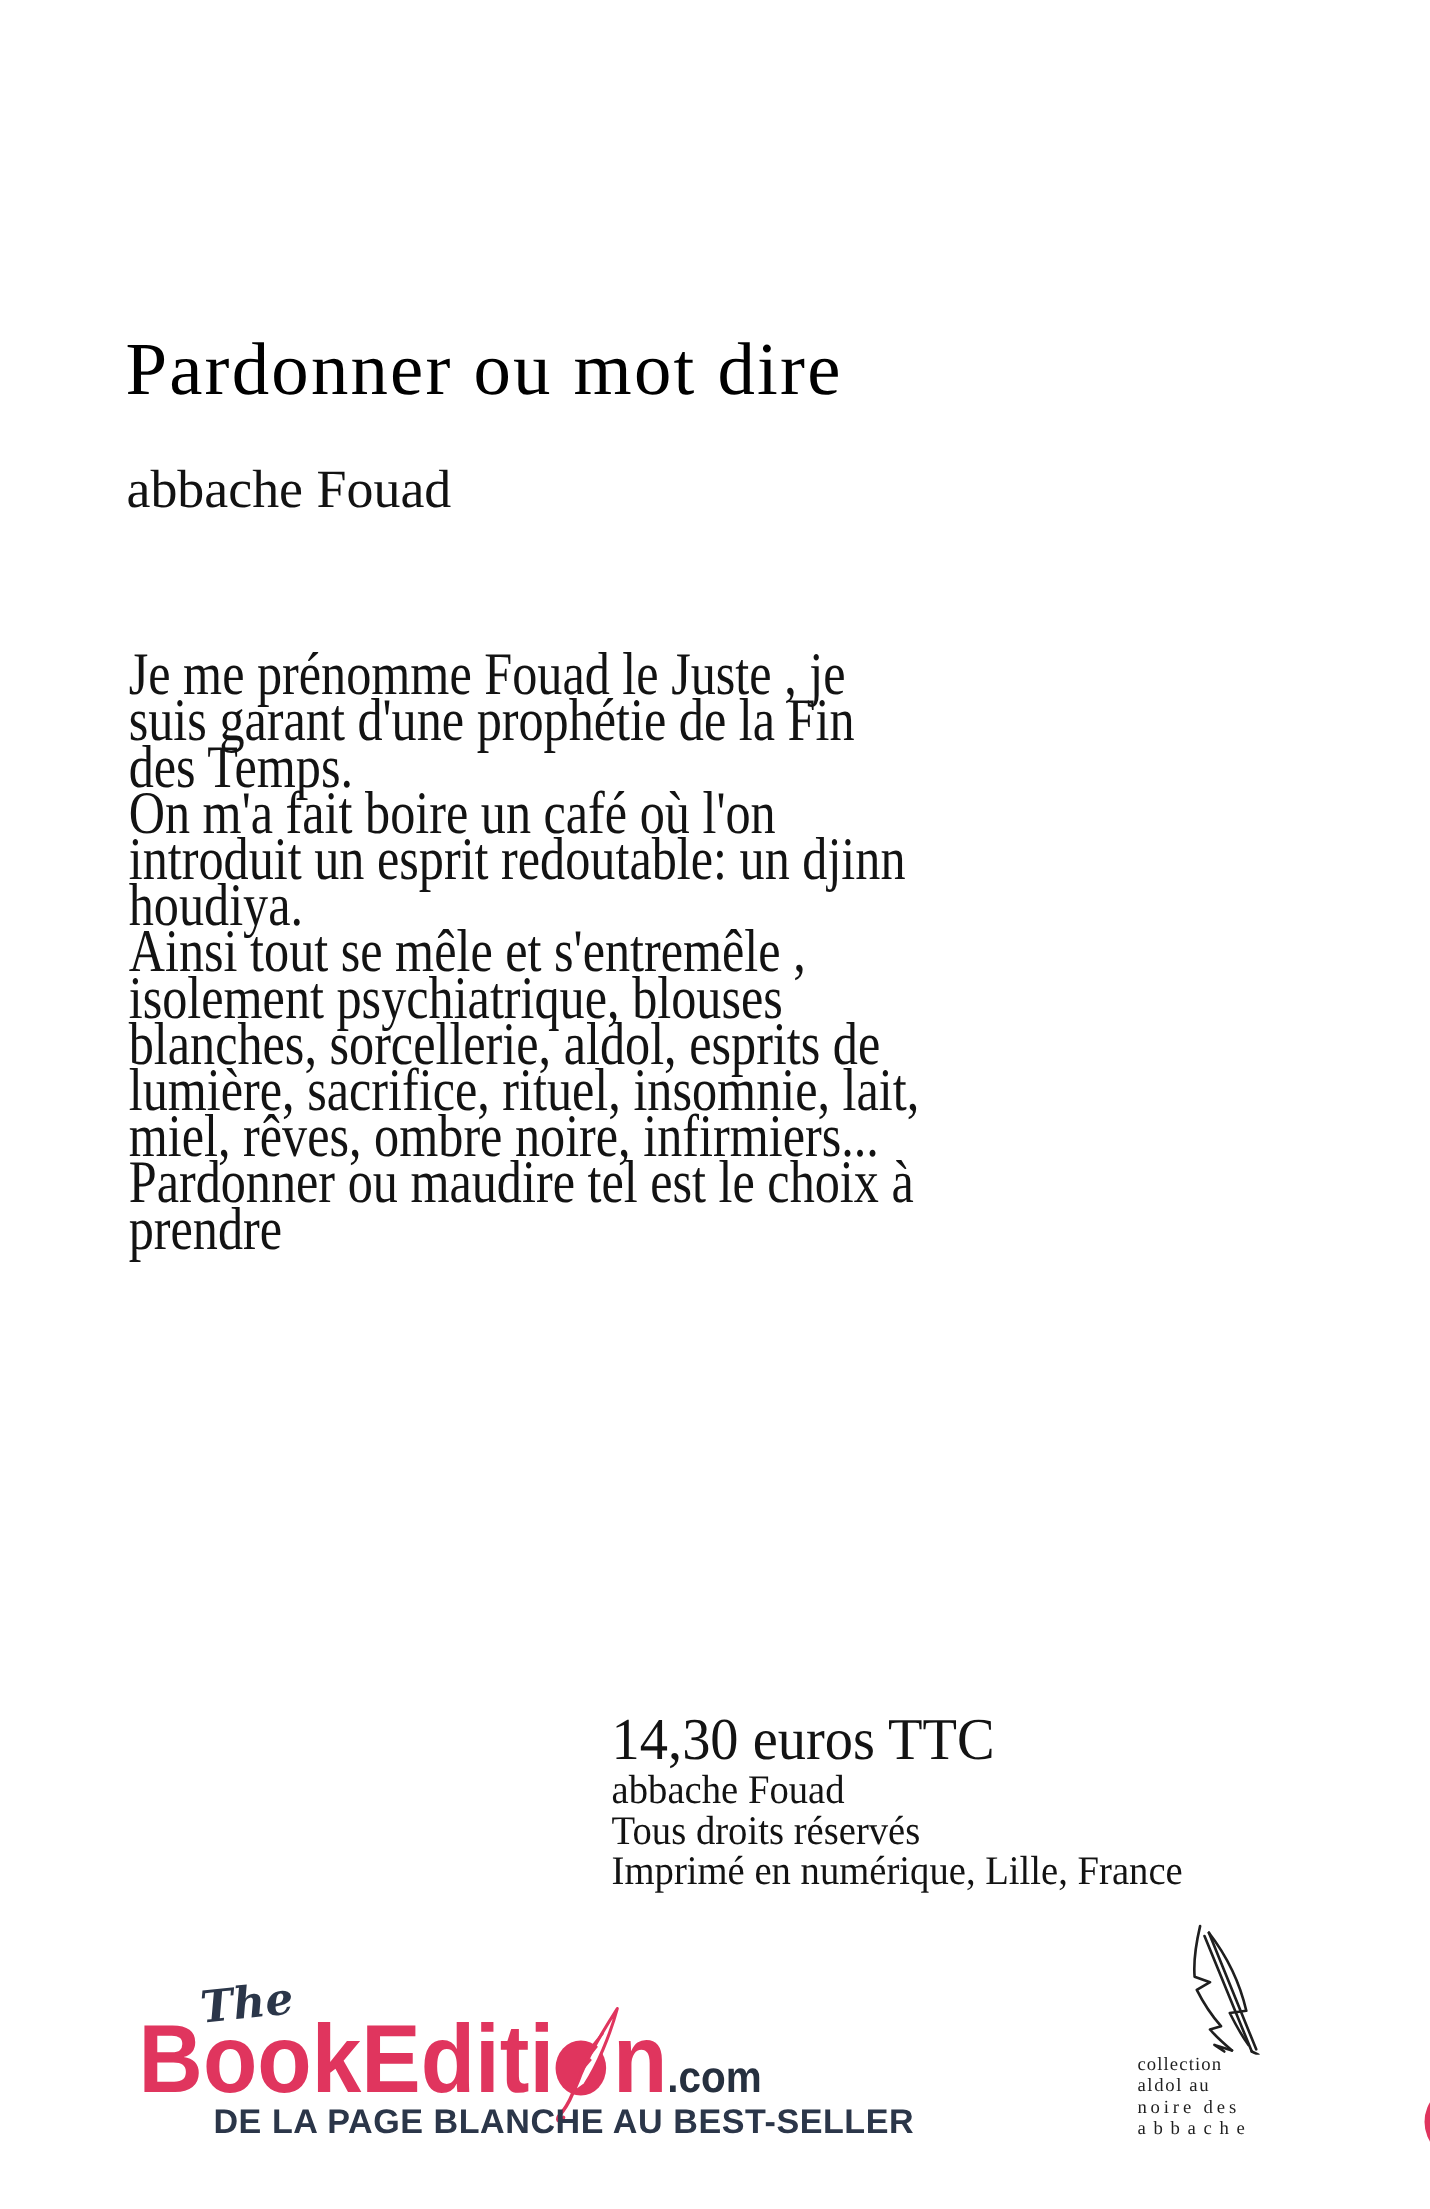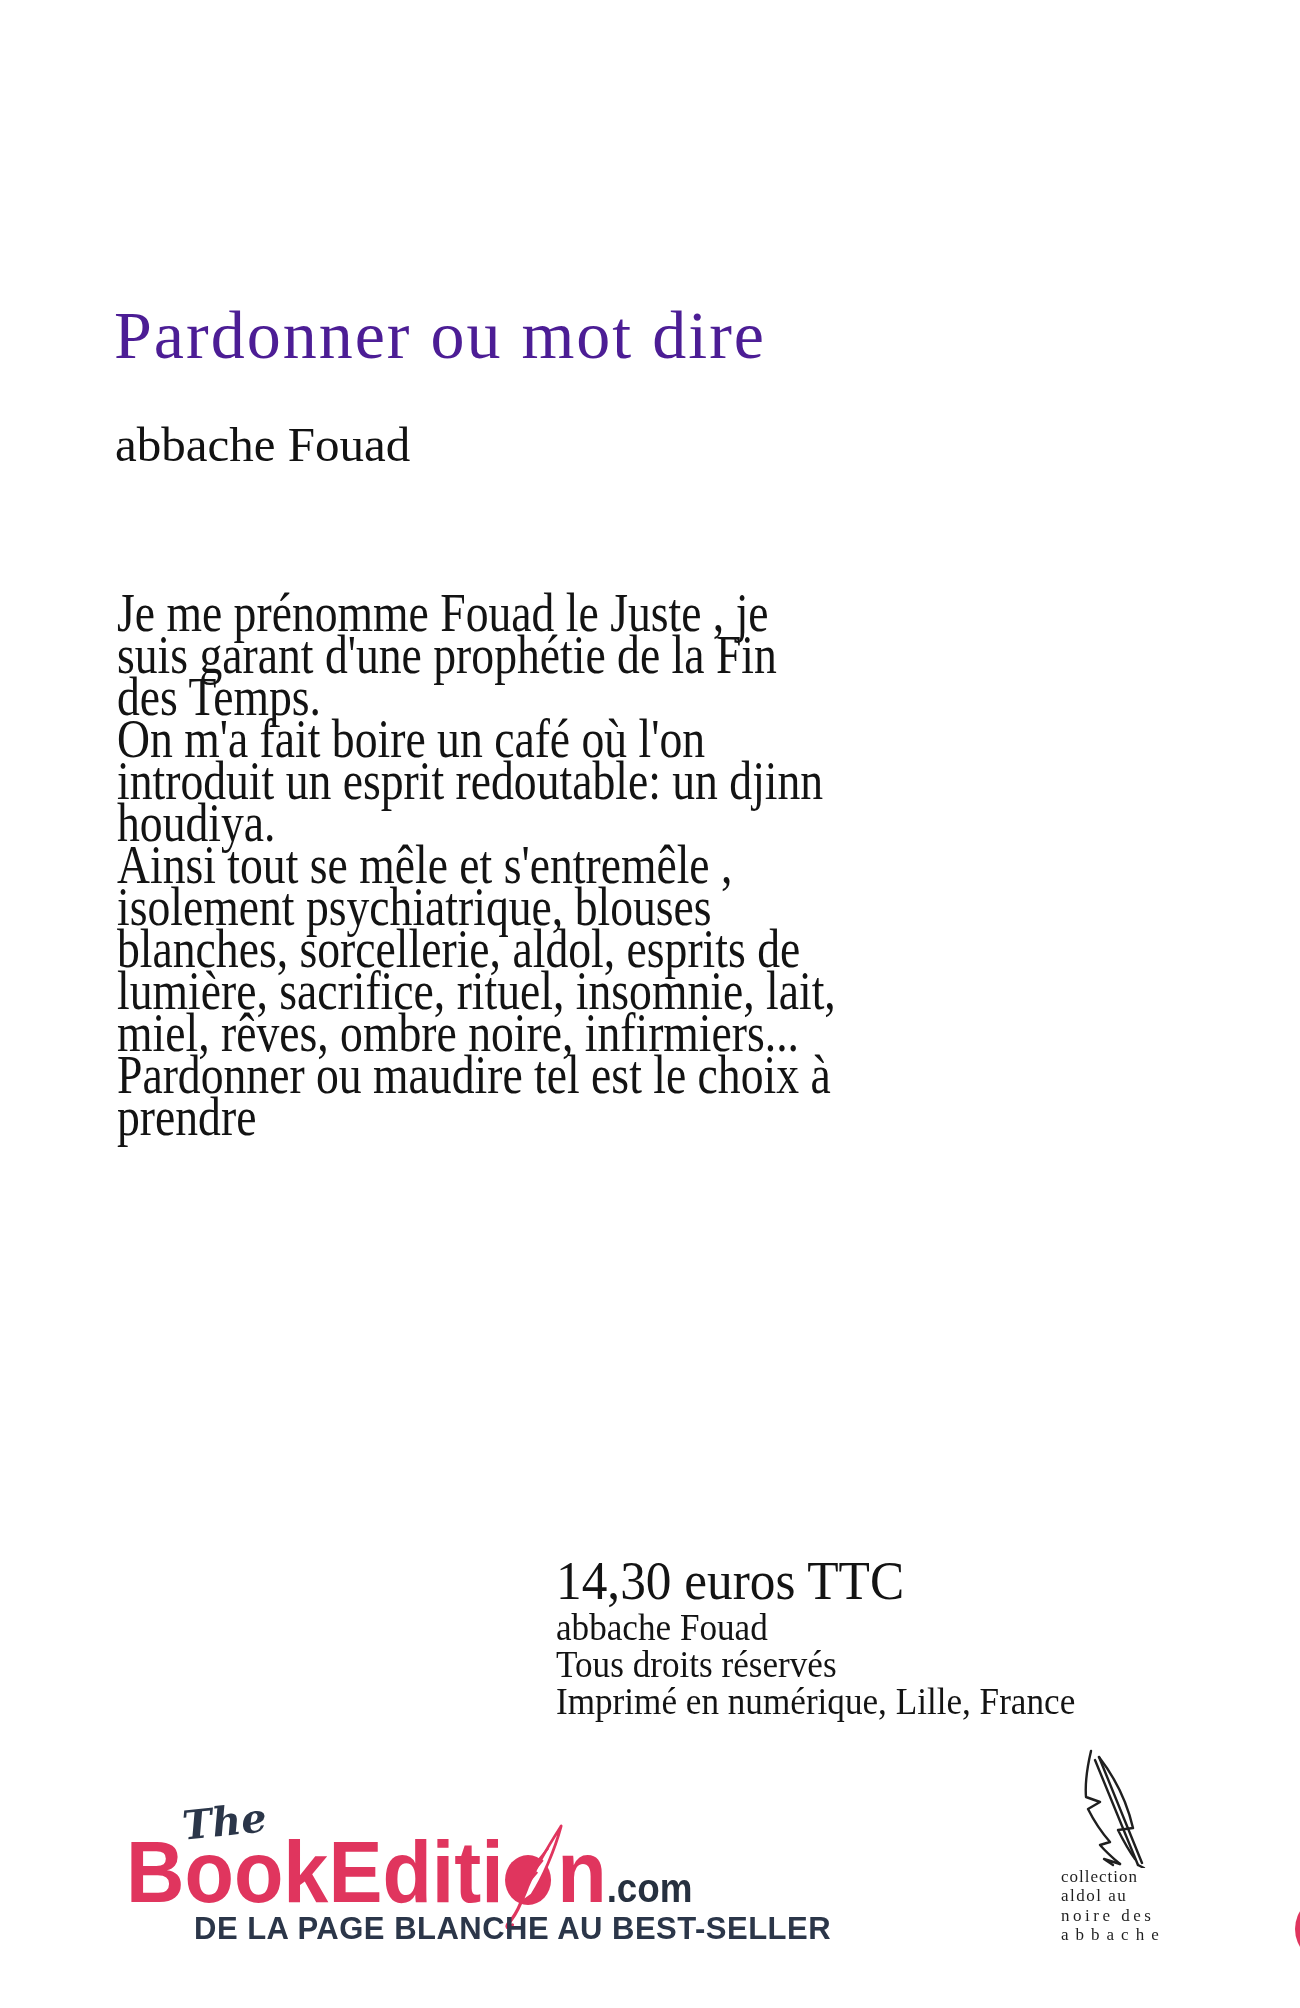--- a/index.html
+++ b/index.html
@@ -4,21 +4,21 @@
 <style>
   html,body{margin:0;padding:0;}
   body{
     width:1300px;height:2008px;position:relative;overflow:hidden;
     background:#ffffff;color:#141414;
     font-family:"Liberation Serif",serif;
   }
   .abs{position:absolute;}
 
   
-  .title{left:114px;top:296px;font-size:68px;letter-spacing:2px;color:#4c1d95;white-space:nowrap;}
+  .title{left:114px;top:296px;font-size:68px;letter-spacing:2px;color:#000000;white-space:nowrap;}
   .author{left:115px;top:416px;font-size:49px;color:#121212;white-space:nowrap;}
 
   
   .synopsis{left:117px;top:592px;transform:scaleX(0.83);transform-origin:0 0;width:1200px;}
   .synopsis .line{font-size:55px;line-height:42px;white-space:nowrap;color:#131313;}
 
   
   .colophon{left:556px;top:1553px;transform:scaleX(0.95);transform-origin:0 0;width:700px;}
   .colophon .price{font-size:54px;line-height:56px;white-space:nowrap;color:#131313;}
   .colophon .cline{font-size:37px;line-height:37.2px;white-space:nowrap;color:#131313;}
@@ -36,21 +36,21 @@
   .brand-row .tld{font-size:40px;color:#26303f;}
   .feather-o{display:inline-block;width:58px;height:48px;position:relative;}
   .feather-o svg{position:absolute;left:-4px;top:-32px;overflow:visible;}
   .tagline{
     left:194px;top:1911px;font-family:"Liberation Sans",sans-serif;font-weight:bold;
     font-size:31px;letter-spacing:0.5px;color:#2b3649;white-space:nowrap;
   }
 
   
   .collection-quill{left:1054px;top:1746px;}
-  .collection{left:1061px;top:1867px;font-size:17px;line-height:19.3px;color:#1f1f1f;}
+  .collection{left:1034px;top:1867px;font-size:17px;line-height:19.3px;color:#1f1f1f;}
   .collection div{white-space:nowrap;}
   .collection .c1{letter-spacing:1px;}
   .collection .c2{letter-spacing:1.5px;}
   .collection .c3{letter-spacing:3.5px;}
   .collection .c4{letter-spacing:7px;}
 
   
   .edge-dot{left:1295px;top:1895px;width:68px;height:68px;border-radius:50%;background:#e0355e;}
 </style>
 </head>

